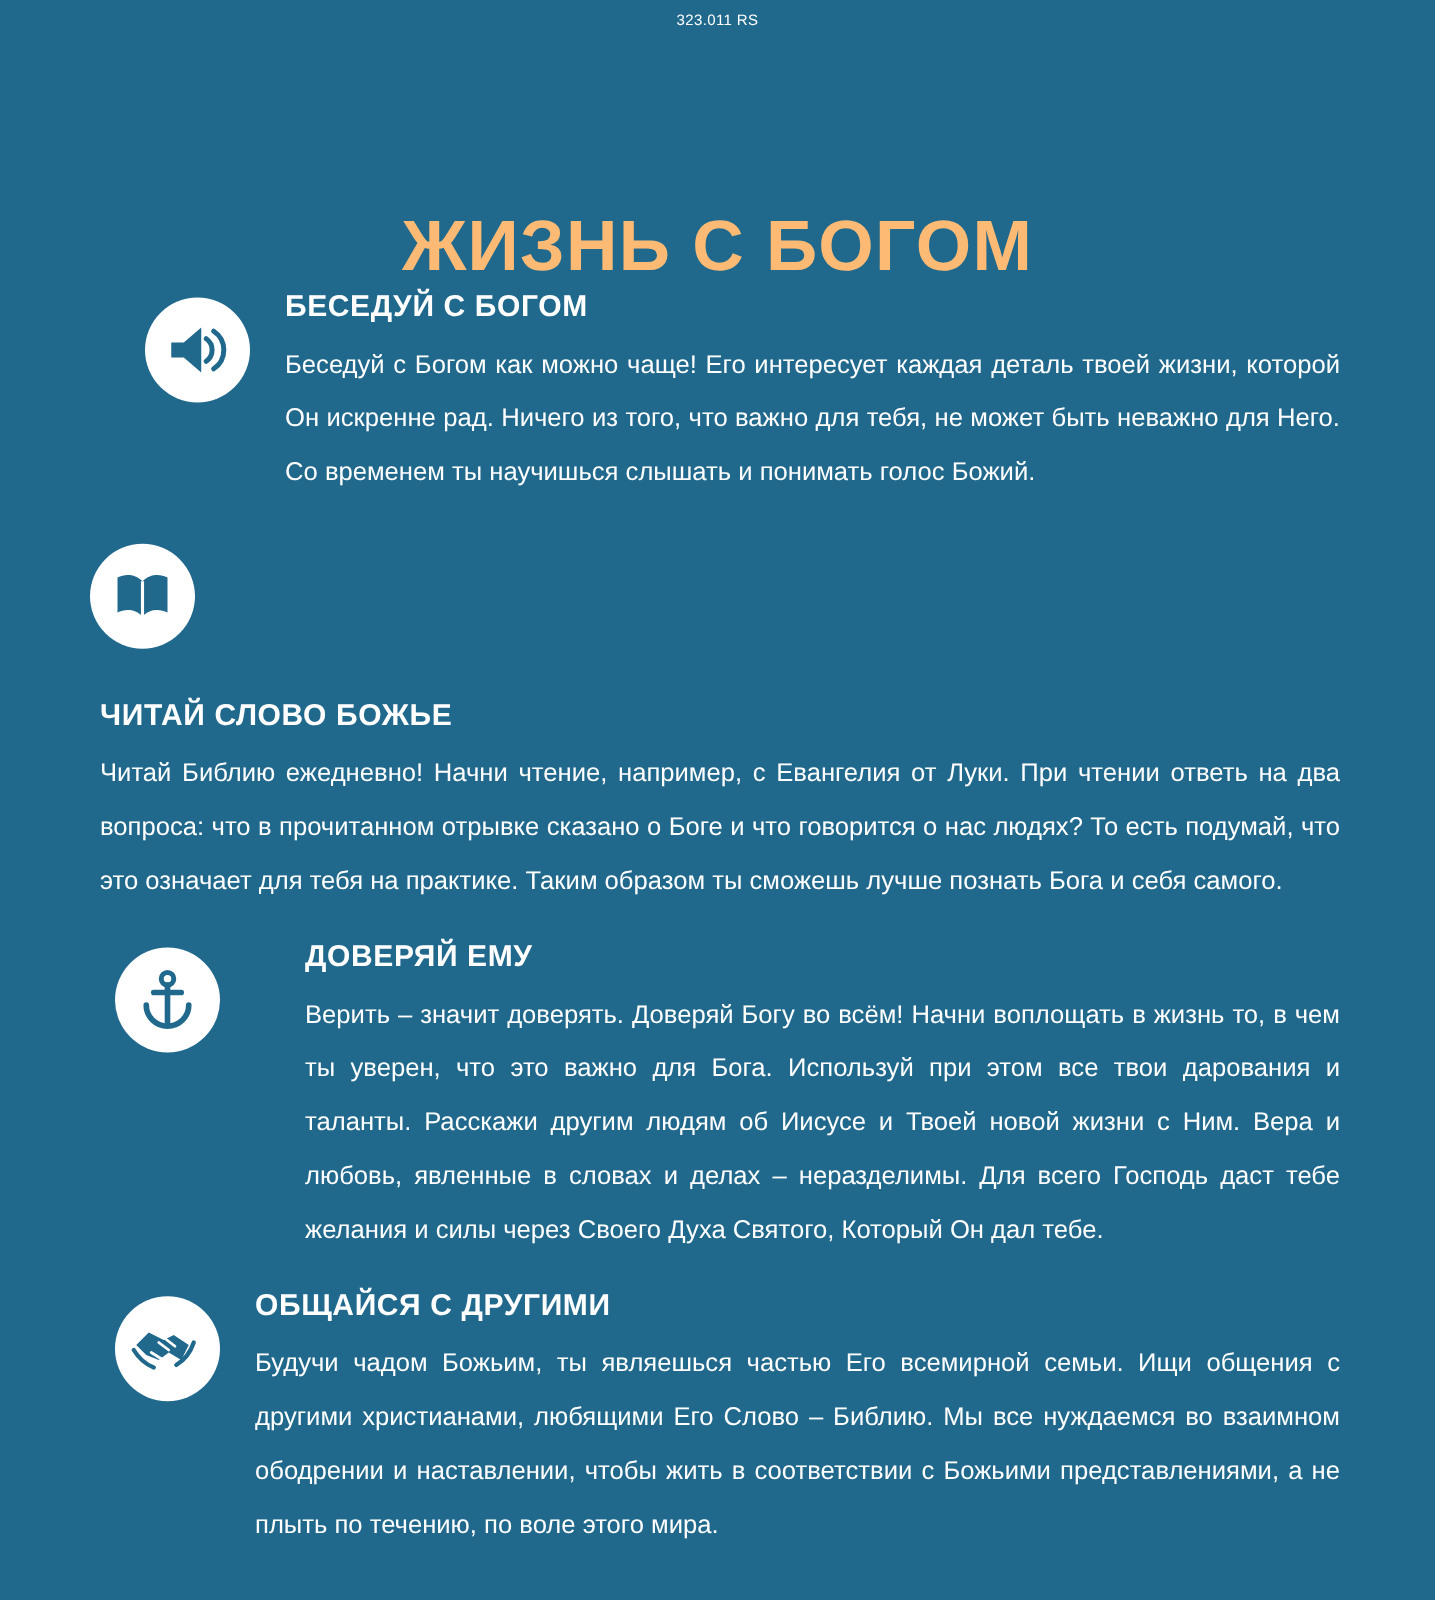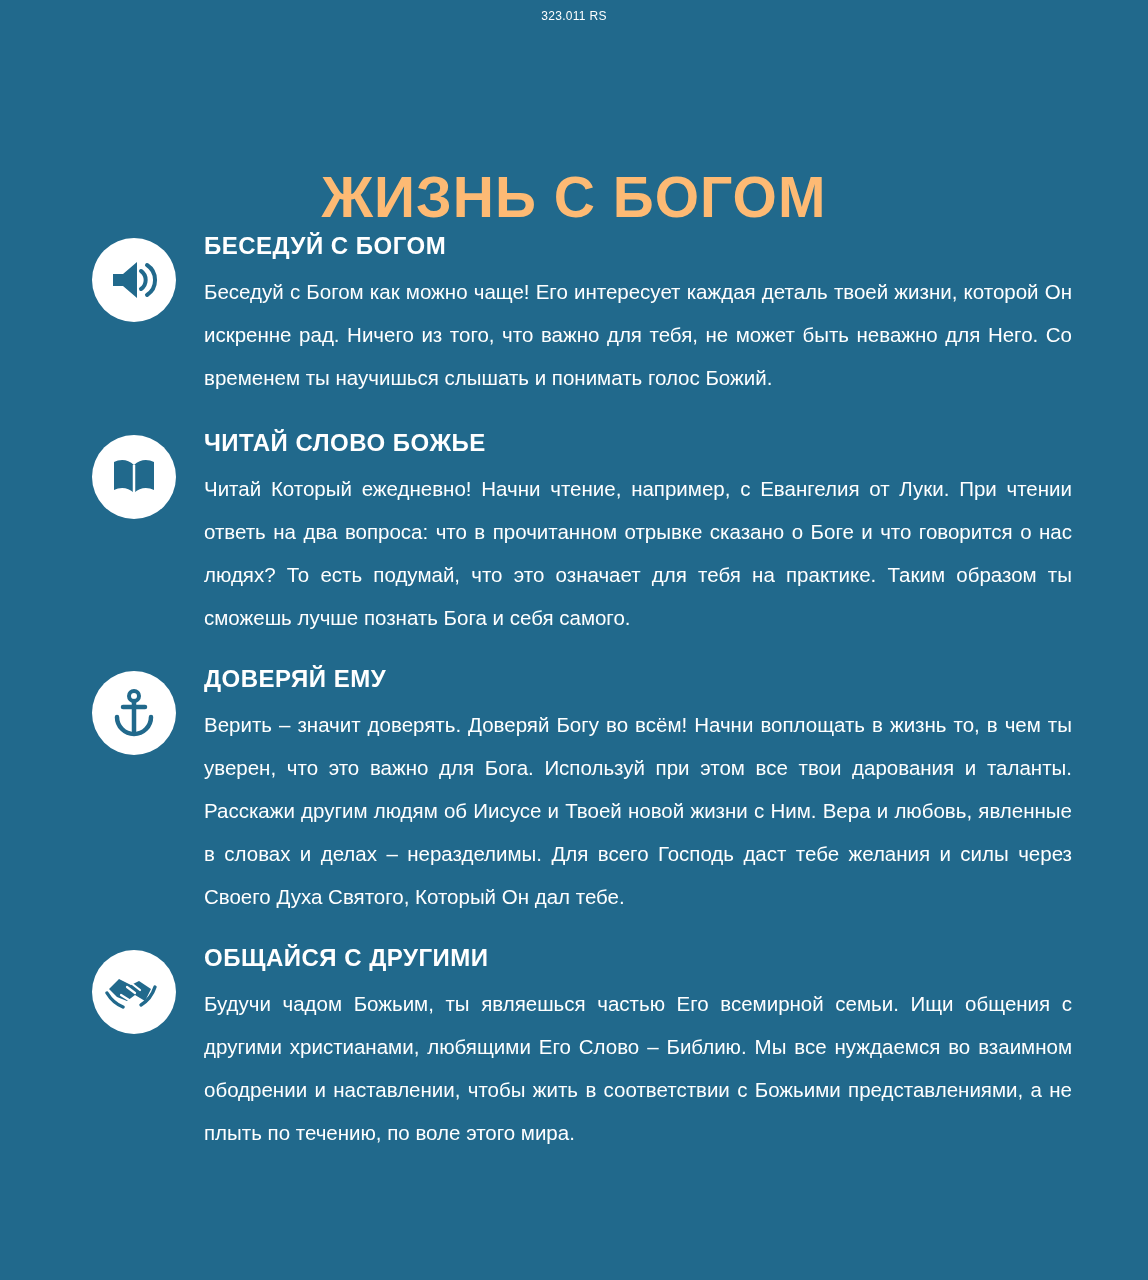--- a/index.html
+++ b/index.html
@@ -88,23 +88,23 @@
   }
   .section-text {
     font-size: 20.5px;
     line-height: 43px;
     text-align: justify;
     color: #ffffff;
     margin: 0;
     font-family: "Liberation Sans", sans-serif;
     font-weight: 400;
   }
-  .sec-1 { margin-bottom: 30px; }
-  .sec-2 { margin-bottom: 26px; }
-  .sec-3 { margin-bottom: 26px; }
+  .sec-1 { margin-bottom: 30px; margin-left: 24px; }
+  .sec-2 { margin-bottom: 26px; flex-direction: column; }
+  .sec-3 { margin-bottom: 26px; gap: 40px; }
 </style>
 </head>
 <body>
 
 <div class="page">
 
   <div class="doc-code">323.011 RS</div>
 
   <h1 class="title">ЖИЗНЬ С БОГОМ</h1>
 
@@ -131,21 +131,21 @@
         <div class="icon-circle">
           <svg width="56" height="56" viewBox="0 0 56 56" aria-hidden="true">
             <path d="M28 16 C22 10 14 10 8 13 v28 c6 -3 14 -3 20 3 z" fill="#21698c"></path>
             <path d="M28 16 C34 10 42 10 48 13 v28 c-6 -3 -14 -3 -20 3 z" fill="#21698c"></path>
             <path d="M28 16 v28" stroke="#ffffff" stroke-width="2.5" fill="none"></path>
           </svg>
         </div>
       </div>
       <div class="section-body">
         <h2 class="section-heading">ЧИТАЙ СЛОВО БОЖЬЕ</h2>
-        <p class="section-text">Читай Который ежедневно! Начни чтение, например, с Евангелия от Луки. При чтении ответь на два вопроса: что в прочитанном отрывке сказано о Боге и что говорится о нас людях? То есть подумай, что это означает для тебя на практике. Таким образом ты сможешь лучше познать Бога и себя самого.</p>
+        <p class="section-text">Читай Библию ежедневно! Начни чтение, например, с Евангелия от Луки. При чтении ответь на два вопроса: что в прочитанном отрывке сказано о Боге и что говорится о нас людях? То есть подумай, что это означает для тебя на практике. Таким образом ты сможешь лучше познать Бога и себя самого.</p>
       </div>
     </div>
 
     <div class="section sec-3">
       <div class="icon-wrap">
         <div class="icon-circle">
           <svg width="52" height="52" viewBox="0 0 52 52" aria-hidden="true">
             <circle cx="26" cy="9" r="5" fill="none" stroke="#21698c" stroke-width="4"></circle>
             <path d="M26 14 v30" stroke="#21698c" stroke-width="4.5" stroke-linecap="round"></path>
             <path d="M15 20 h22" stroke="#21698c" stroke-width="4.5" stroke-linecap="round"></path>

